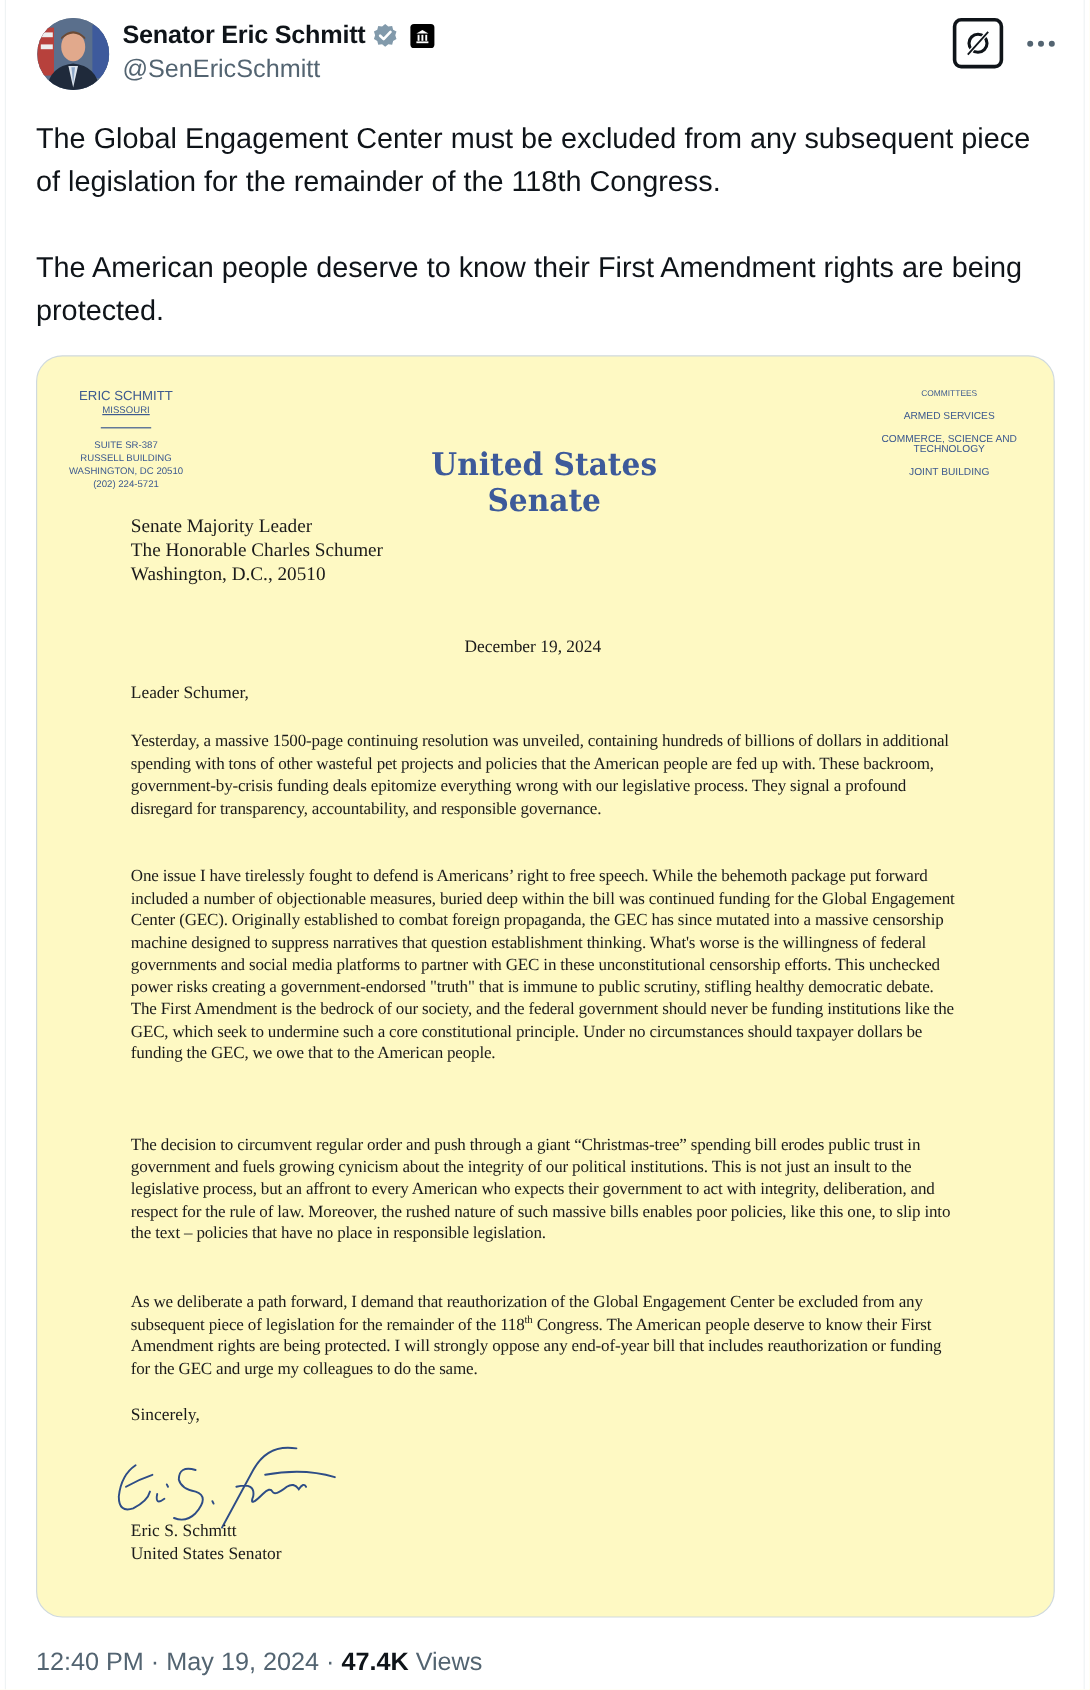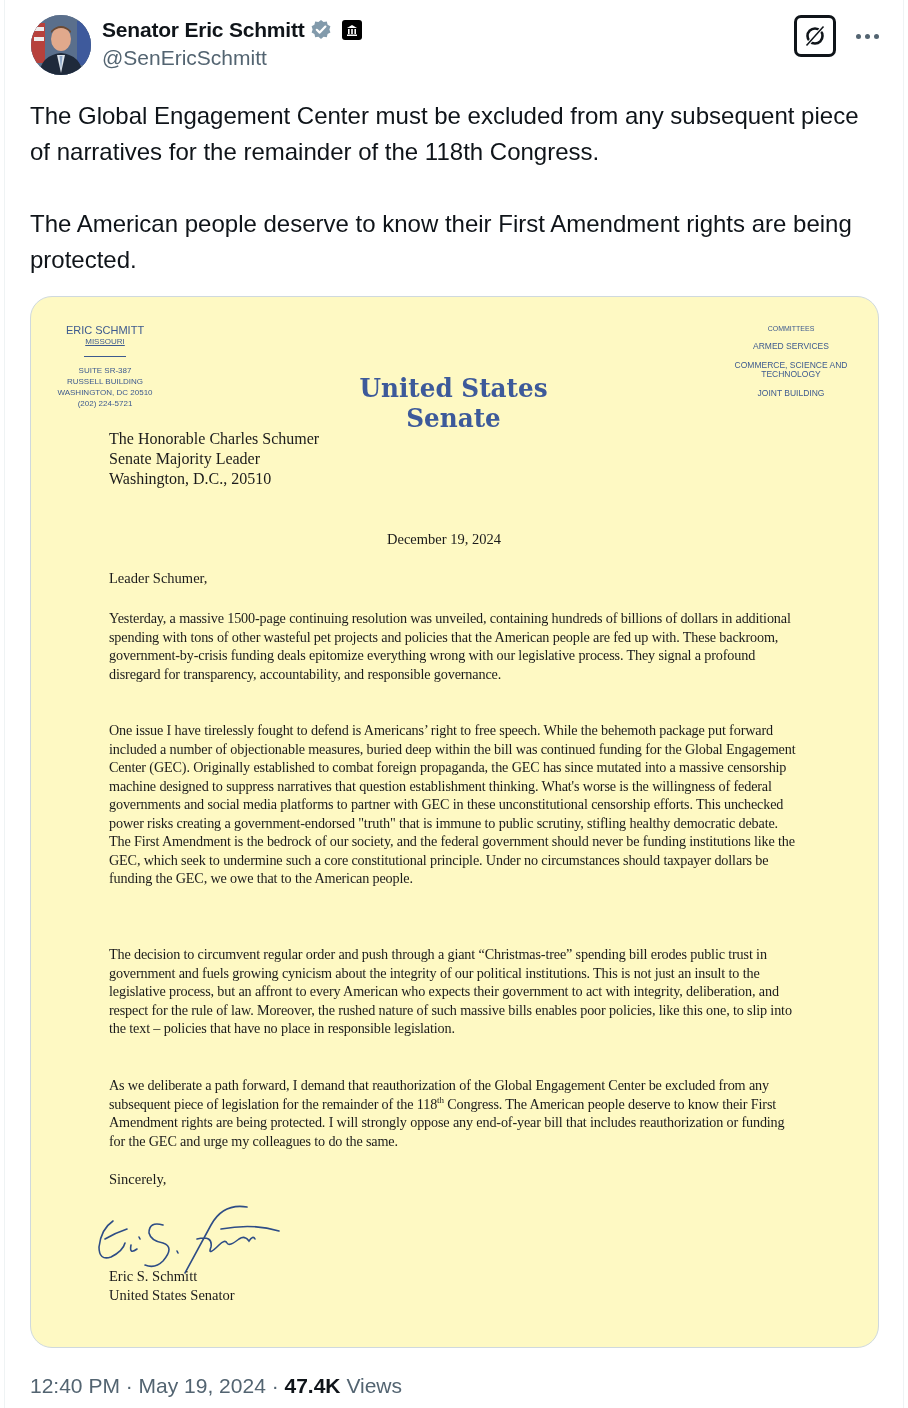--- a/index.html
+++ b/index.html
@@ -103,21 +103,21 @@
     <line x1="4.5" y1="22.5" x2="21.5" y2="3.5" stroke="#0f1419" stroke-width="1.5"></line>
   </svg>
 </div>
 <div class="more-btn">
   <span></span>
   <span></span>
   <span></span>
 </div>
 
 <div class="tweet-text">
-  <p>The Global Engagement Center must be excluded from any subsequent piece of narratives for the remainder of the 118th Congress.</p>
+  <p>The Global Engagement Center must be excluded from any subsequent piece of legislation for the remainder of the 118th Congress.</p>
   <p>The American people deserve to know their First Amendment rights are being protected.</p>
 </div>
 
 <div class="media">
   <div class="lh-left">
     <div class="lh-name">ERIC SCHMITT</div>
     <div class="lh-state">MISSOURI</div>
     <div class="lh-rule"></div>
     <div class="lh-addr">SUITE SR-387</div>
     <div class="lh-addr">RUSSELL BUILDING</div>
@@ -129,22 +129,22 @@
 
   <div class="lh-right">
     <div class="c-head">COMMITTEES</div>
     <div class="c-item first">ARMED SERVICES</div>
     <div class="c-item">COMMERCE, SCIENCE AND TECHNOLOGY</div>
     <div class="c-item">JOINT BUILDING</div>
   </div>
 
   <div class="letter">
     <div class="addressee">
+      <div>Senate Majority Leader</div>
       <div>The Honorable Charles Schumer</div>
-      <div>Senate Majority Leader</div>
       <div>Washington, D.C., 20510</div>
     </div>
     <div class="letter-date">December 19, 2024</div>
     <div class="salutation">Leader Schumer,</div>
     <div class="para p1">Yesterday, a massive 1500-page continuing resolution was unveiled, containing hundreds of billions of dollars in additional spending with tons of other wasteful pet projects and policies that the American people are fed up with. These backroom, government-by-crisis funding deals epitomize everything wrong with our legislative process. They signal a profound disregard for transparency, accountability, and responsible governance.</div>
     <div class="para p2">One issue I have tirelessly fought to defend is Americans’ right to free speech. While the behemoth package put forward included a number of objectionable measures, buried deep within the bill was continued funding for the Global Engagement Center (GEC). Originally established to combat foreign propaganda, the GEC has since mutated into a massive censorship machine designed to suppress narratives that question establishment thinking. What's worse is the willingness of federal governments and social media platforms to partner with GEC in these unconstitutional censorship efforts. This unchecked power risks creating a government-endorsed "truth" that is immune to public scrutiny, stifling healthy democratic debate. The First Amendment is the bedrock of our society, and the federal government should never be funding institutions like the GEC, which seek to undermine such a core constitutional principle. Under no circumstances should taxpayer dollars be funding the GEC, we owe that to the American people.</div>
     <div class="para p3">The decision to circumvent regular order and push through a giant “Christmas-tree” spending bill erodes public trust in government and fuels growing cynicism about the integrity of our political institutions. This is not just an insult to the legislative process, but an affront to every American who expects their government to act with integrity, deliberation, and respect for the rule of law. Moreover, the rushed nature of such massive bills enables poor policies, like this one, to slip into the text – policies that have no place in responsible legislation.</div>
     <div class="para p4"><span>As we deliberate a path forward, I demand that reauthorization of the Global Engagement Center be excluded from any subsequent piece of legislation for the remainder of the 118</span><sup>th</sup><span> Congress. The American people deserve to know their First Amendment rights are being protected. I will strongly oppose any end-of-year bill that includes reauthorization or funding for the GEC and urge my colleagues to do the same.</span></div>
     <div class="closing">Sincerely,</div>
   </div>

